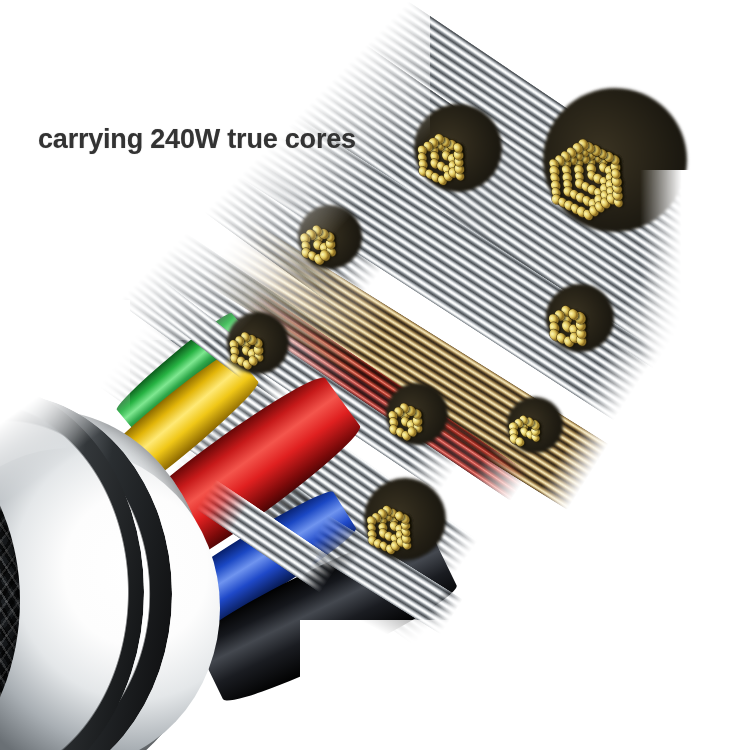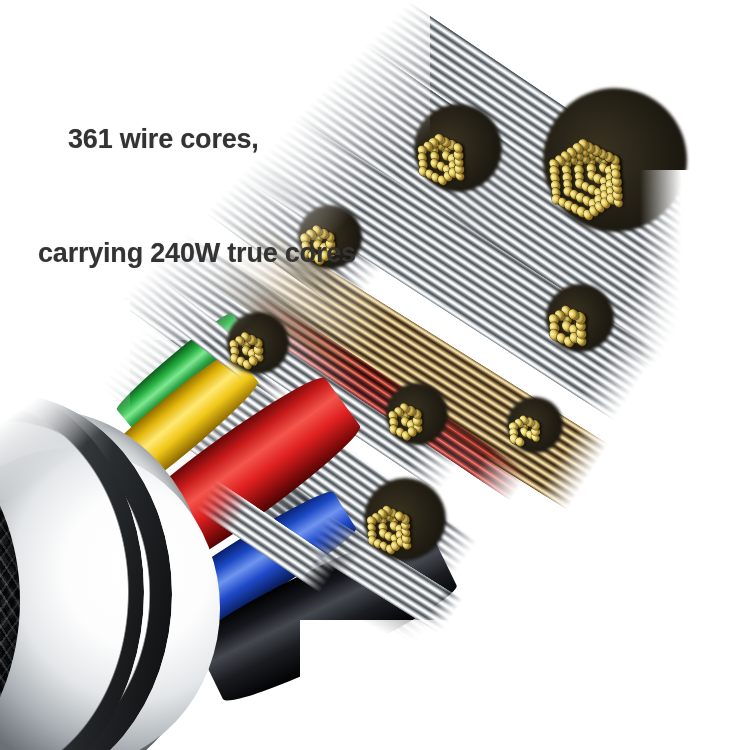--- a/index.html
+++ b/index.html
@@ -591,17 +591,16 @@
                 mask-image: linear-gradient(28deg, #000 46%, rgba(0,0,0,0) 72%);"></div>
     <div class="whiteout" style="left:0; top:0; width:430px; height:340px; z-index:41;
                 -webkit-mask-image: linear-gradient(-46deg, rgba(0,0,0,0) 26%, #000 46%);
                 mask-image: linear-gradient(-46deg, rgba(0,0,0,0) 26%, #000 46%);"></div>
     <div class="whiteout" style="left:0; top:300px; width:130px; height:200px; z-index:41;
                 -webkit-mask-image: linear-gradient(-36deg, rgba(0,0,0,0) 30%, #000 58%);
                 mask-image: linear-gradient(-36deg, rgba(0,0,0,0) 30%, #000 58%);"></div>
   </div>
 
   <div id="headline">
-    <span class="l1">361 wire cores,</span>
     <span class="l2">carrying 240W true cores</span>
   </div>
 
 </div>
 
 </body></html>

